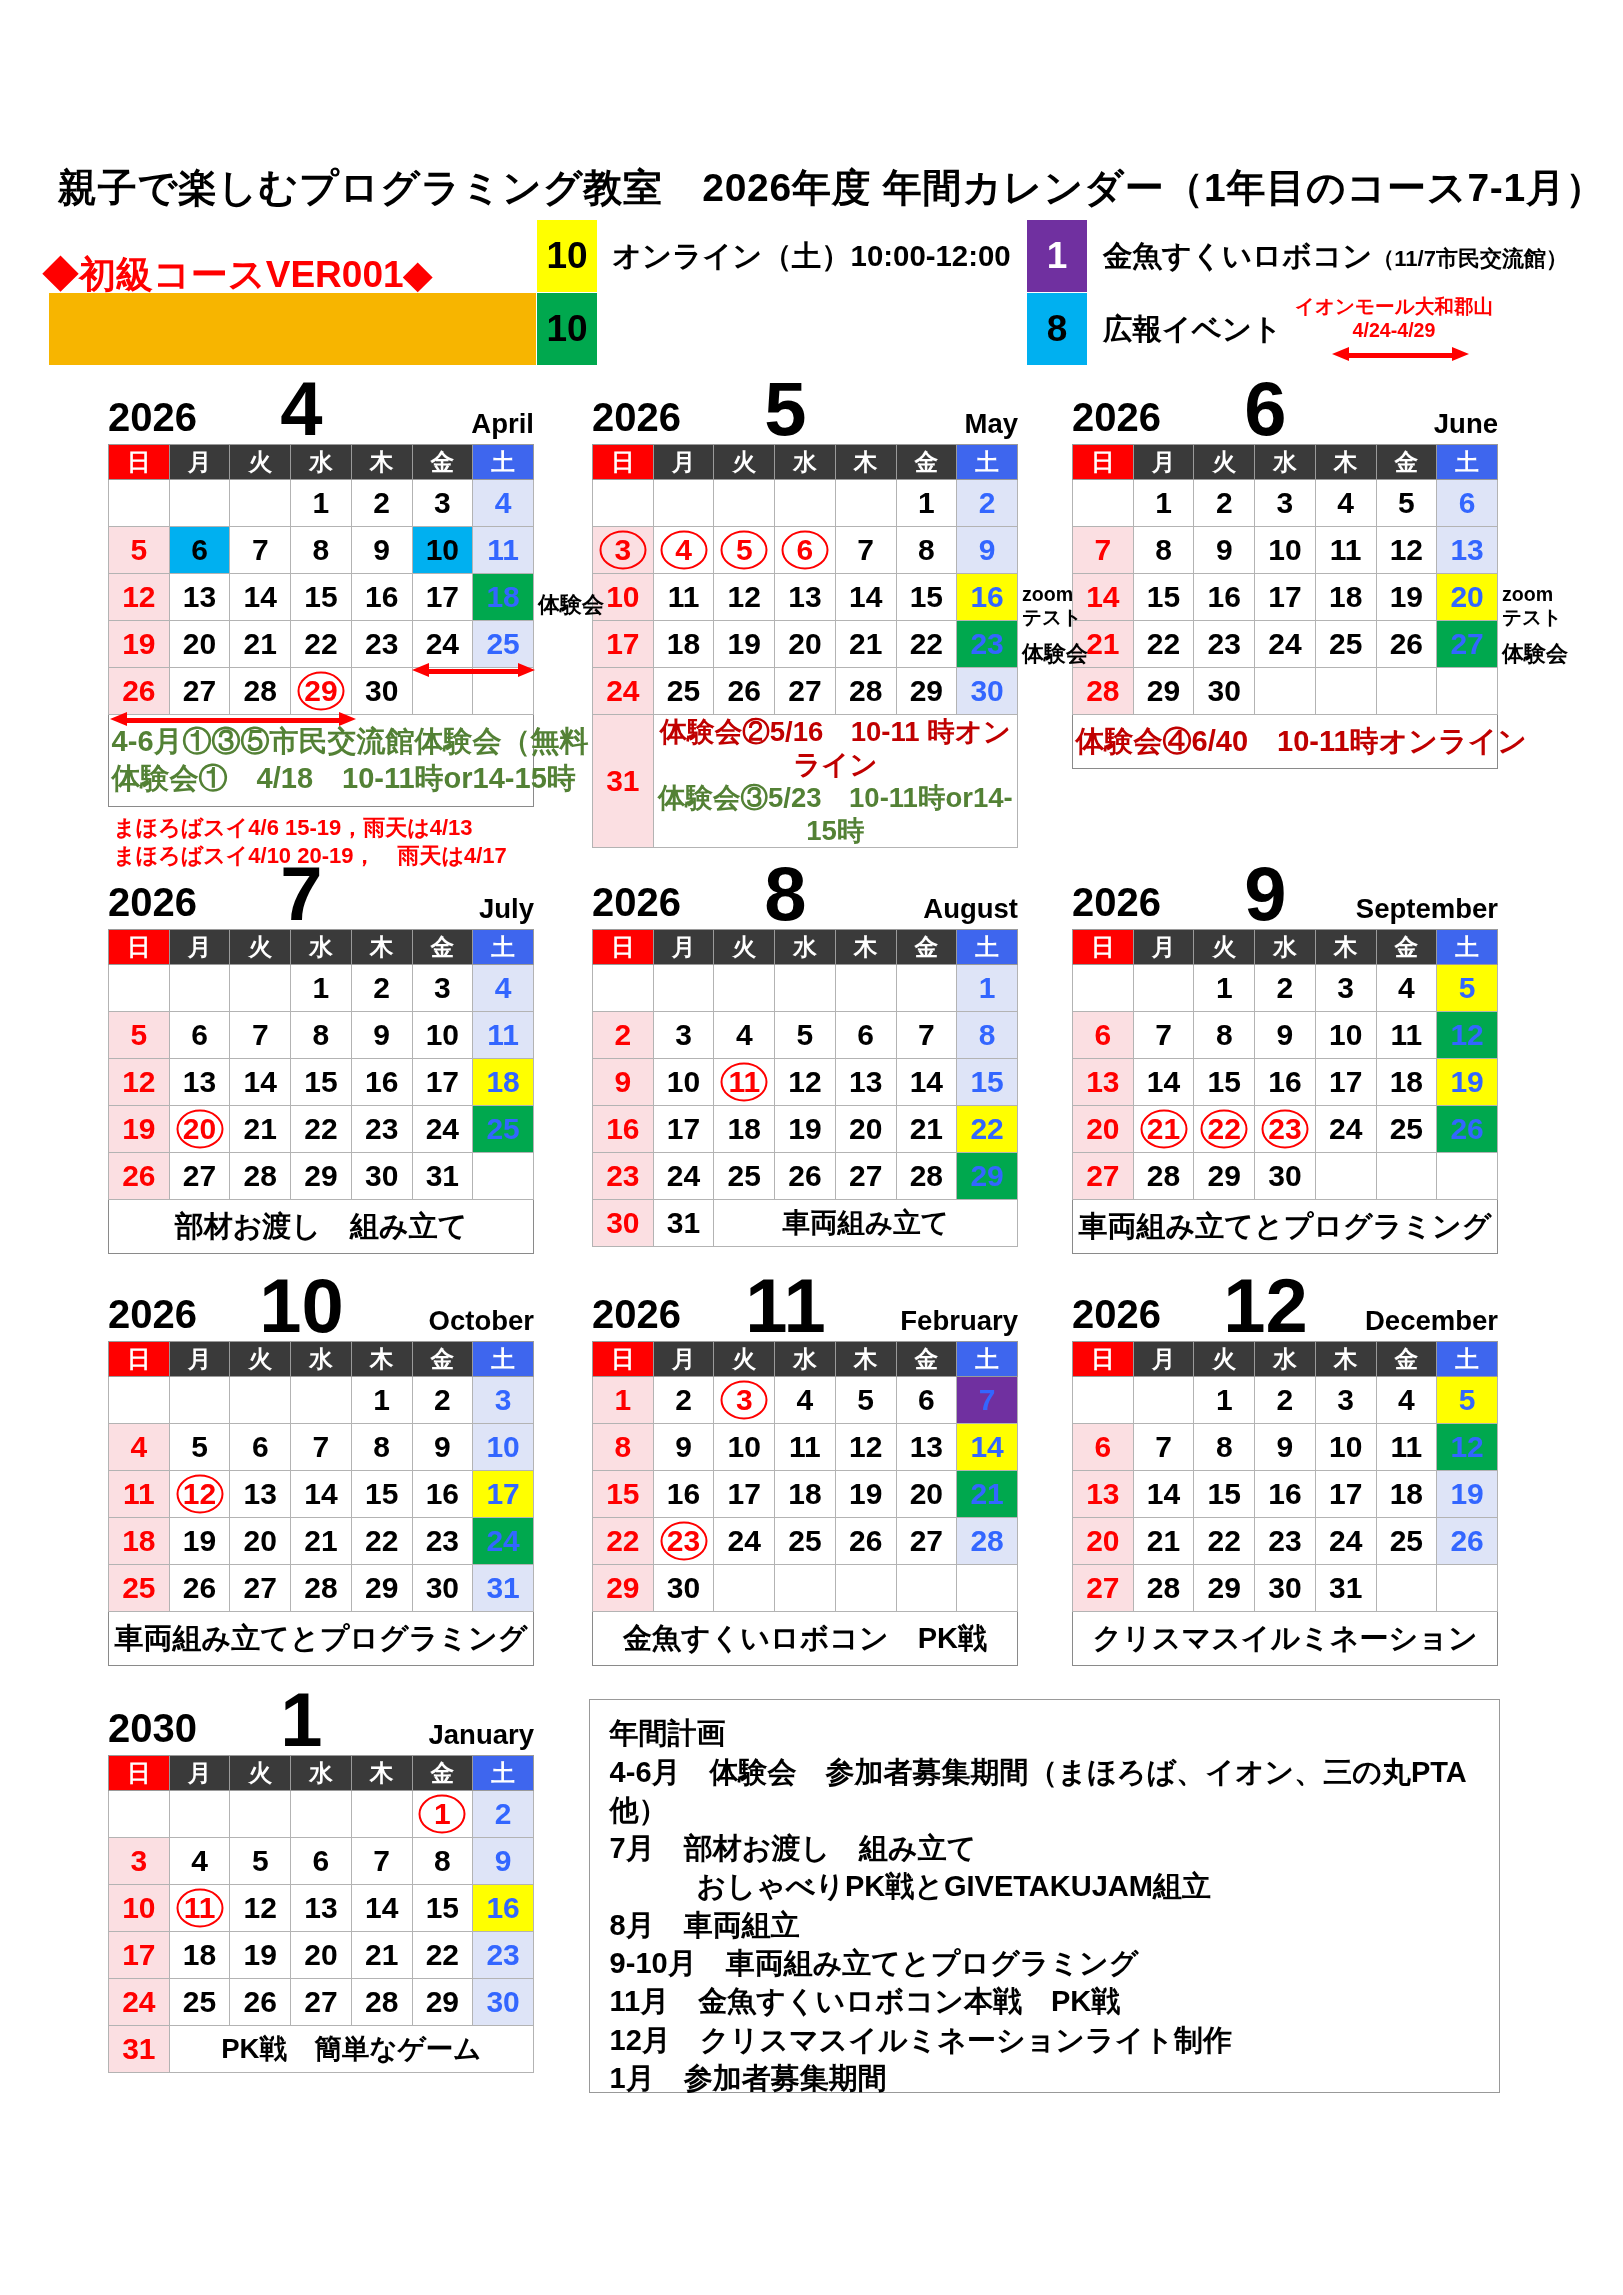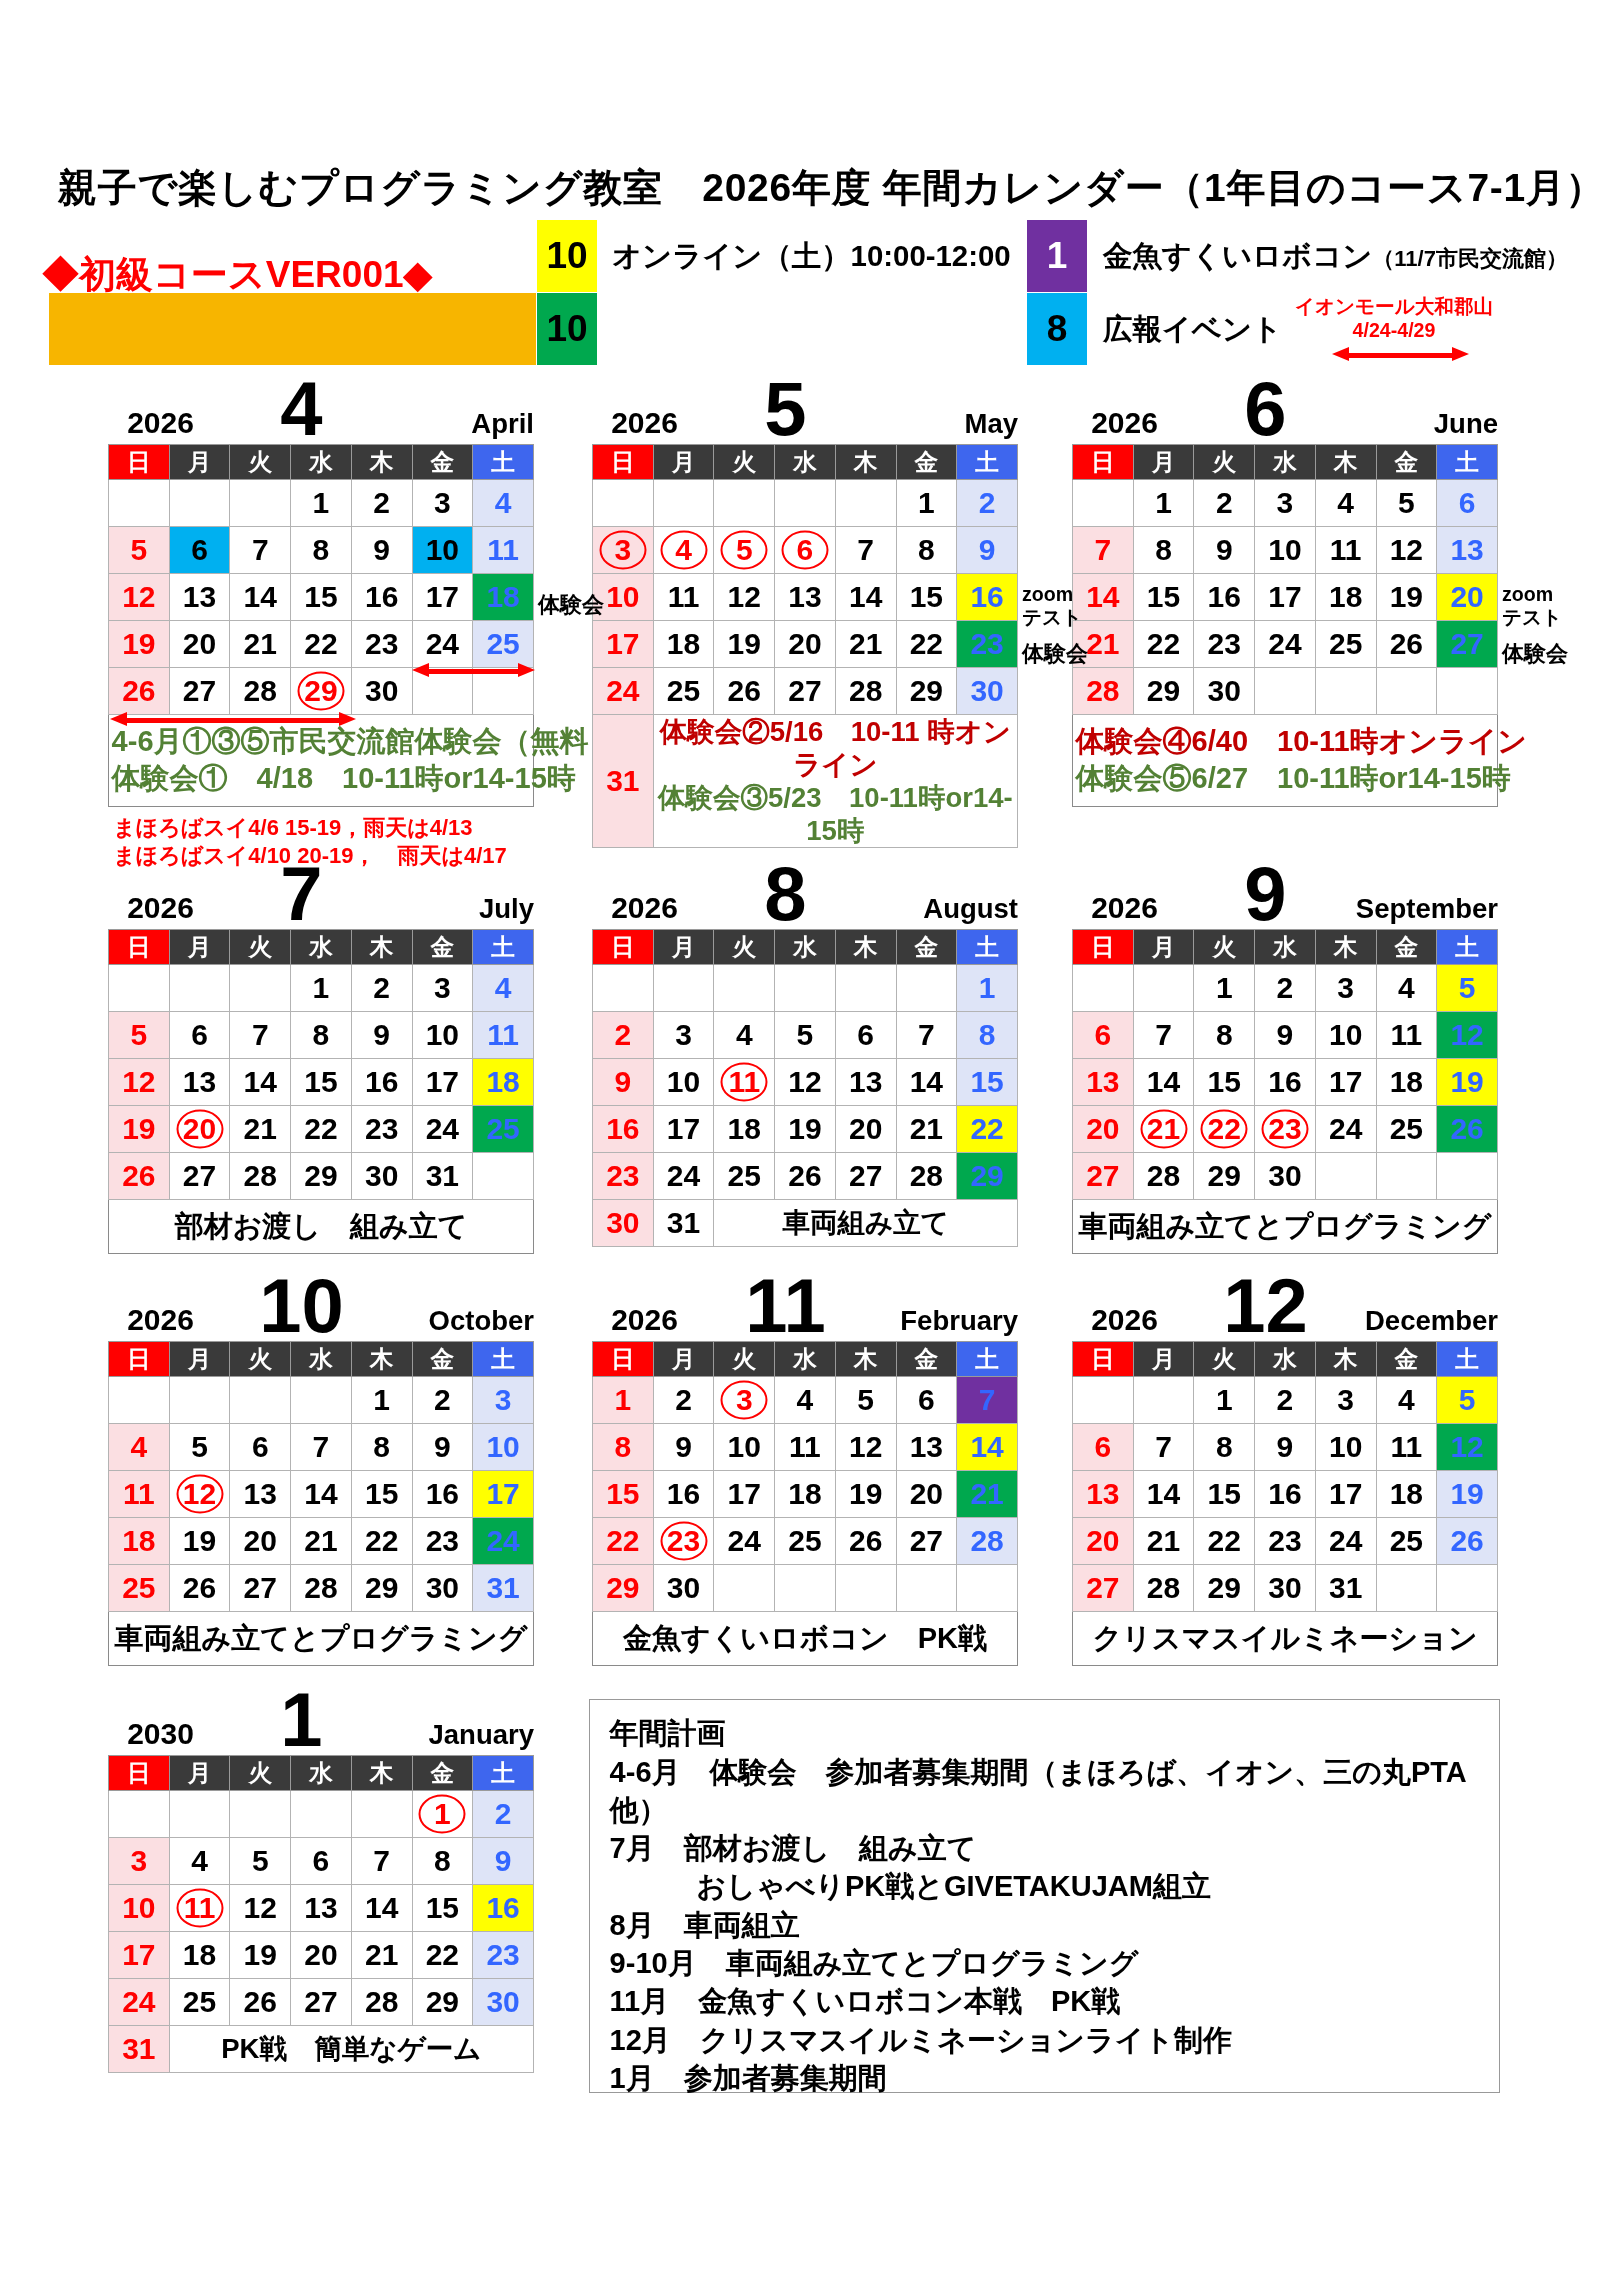--- a/index.html
+++ b/index.html
@@ -19,21 +19,21 @@
 
   
   .harrow{position:absolute;height:4.6px;background:#FF0000;}
   .harrow:before,.harrow:after{content:"";position:absolute;top:-5.9px;width:0;height:0;border-top:7.9px solid transparent;border-bottom:7.9px solid transparent;}
   .harrow:before{left:-15.7px;border-right:17px solid #FF0000;}
   .harrow:after{right:-15.7px;border-left:17px solid #FF0000;}
 
   
   .month{position:absolute;width:426px;}
   .mtitle{display:flex;align-items:flex-end;height:60px;}
-  .myear{font-size:30px;font-weight:700;width:105px;text-align:center;}
+  .myear{font-size:40px;font-weight:700;width:105px;}
   .mnum{flex:1;text-align:center;font-size:76px;font-weight:700;line-height:0.82;}
   .mname{font-size:27.5px;font-weight:700;width:144px;text-align:right;}
   .month table{border-collapse:collapse;table-layout:fixed;width:426px;margin-top:3.9px;}
   .month th{height:34px;font-size:23.6px;color:#fff;font-weight:700;border:1.3px solid #9a9a9a;padding:0;}
   .month td{height:46px;text-align:center;font-size:30px;font-weight:700;color:#000;border:1.3px solid #b3b3b3;position:relative;padding:0;}
   .circle{position:absolute;left:50%;top:50%;width:43px;height:35px;transform:translate(-50%,-50%);border:2.6px solid #FF0000;border-radius:50%;pointer-events:none;}
   .mline{font-size:27.5px;font-weight:700;line-height:1.2;}
   .footerbox{border:1.3px solid #8a8a8a;border-top:none;padding:7.9px 2.6px;text-align:center;}
   .fline{font-size:29px;font-weight:700;line-height:1.3;white-space:nowrap;}
   .extra{margin-top:6.5px;margin-left:5.2px;}
@@ -294,21 +294,20 @@
               <td>30</td>
               <td></td>
               <td></td>
               <td></td>
               <td></td>
             </tr>
           </tbody>
         </table>
         <div class="footerbox">
           <div class="fline" style="color: rgb(192, 0, 0);">体験会④6/40　10-11時オンライン</div>
-          <div class="fline" style="color: rgb(83, 129, 53);">体験会⑤6/27　10-11時or14-15時</div>
         </div>
         <div class="note" style="font-size: 19.6px; line-height: 1.15; top: 203px;">
           <div>zoom</div>
           <div>テスト</div>
         </div>
         <div class="note" style="font-size: 22px; line-height: 1.15; top: 261px;">
           <div>体験会</div>
         </div>
       </div>
       <div class="month" style="left: 108px; top: 865px;">

